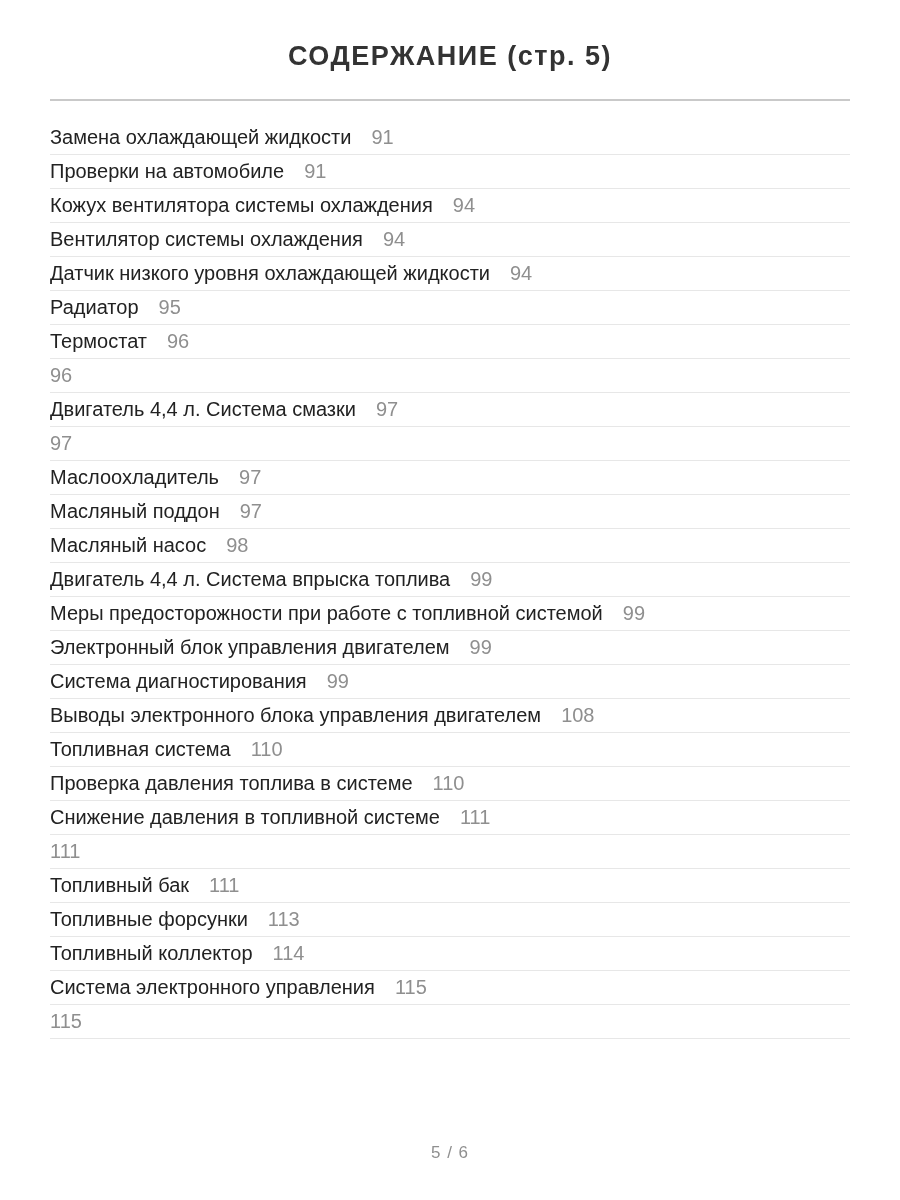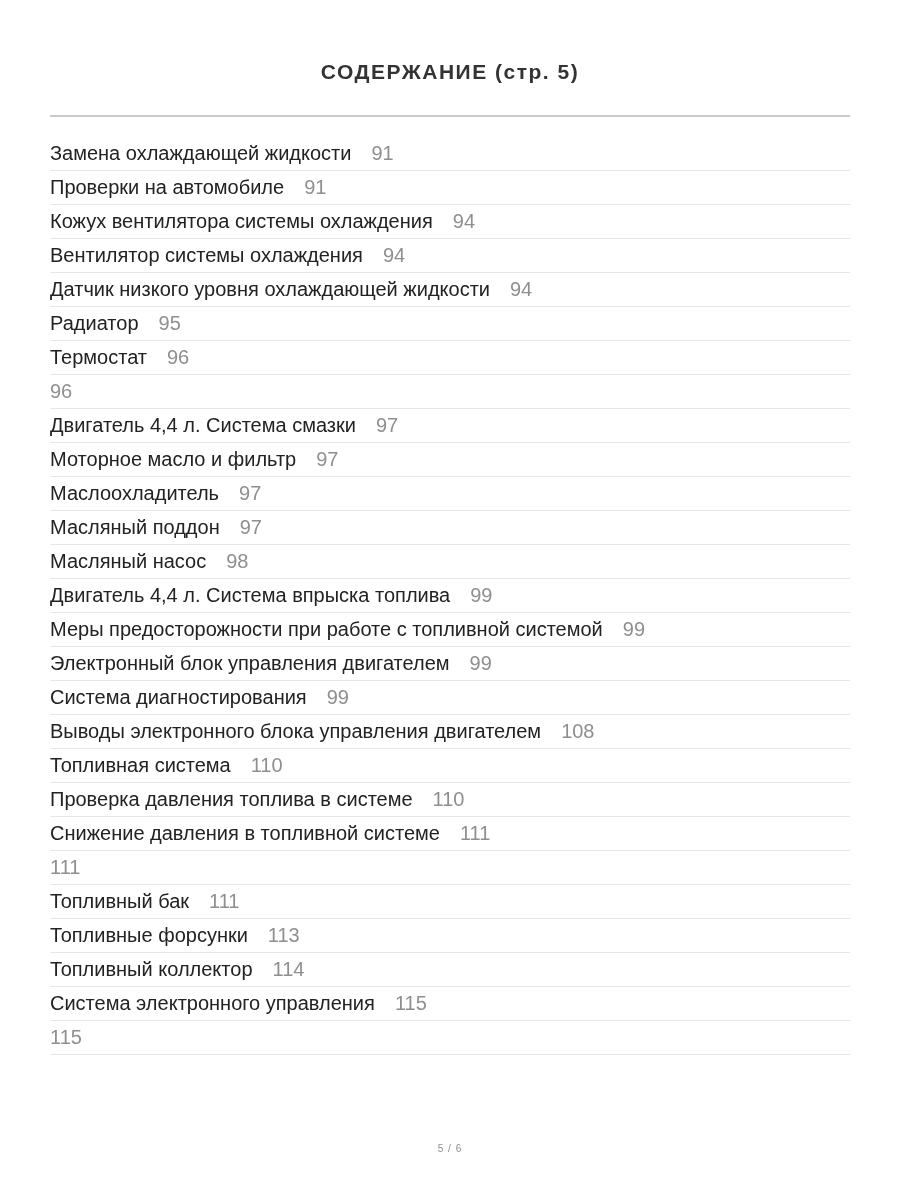--- a/index.html
+++ b/index.html
@@ -6,24 +6,24 @@
   .page {
     width: 900px;
     height: 1200px;
     position: relative;
     background: var(--bg, #ffffff);
     font-family: "Liberation Sans", sans-serif;
     box-sizing: border-box;
     overflow: hidden;
   }
   .title {
-    margin: 17px;
+    margin: 1px;
     padding-top: 40px;
     text-align: center;
-    font-size: 21px;
+    font-size: 27px;
     font-weight: 700;
     letter-spacing: 1.5px;
     color: var(--title-color, #333333);
     line-height: 30px;
   }
   .divider {
     height: 0;
     border-top: 2px solid var(--divider-color, #c9c9c9);
     margin: 28px 50px 0 50px;
   }
@@ -50,21 +50,21 @@
   .toc-row .num {
     color: var(--number-color, #8f8f8f);
     flex: none;
   }
   .footer {
     position: absolute;
     left: 0;
     right: 0;
     top: 1143px;
     text-align: center;
-    font-size: 10px;
+    font-size: 17px;
     color: var(--number-color, #9a9a9a);
     letter-spacing: 1px;
   }
 </style>
 </head>
 <body>
 
 <div class="page" style="--bg: #ffffff; --title-color: #333333; --entry-color: #222222; --number-color: #8f8f8f; --separator-color: #e7e7e7; --divider-color: #c9c9c9;">
   <h1 class="title">СОДЕРЖАНИЕ (стр. 5)</h1>
   <div class="divider"></div>
@@ -98,21 +98,20 @@
         <span class="num">96</span>
       </div>
       <div class="toc-row">
         <span class="num">96</span>
       </div>
       <div class="toc-row">
         <span class="label">Двигатель 4,4 л. Система смазки</span>
         <span class="num">97</span>
       </div>
       <div class="toc-row">
-        <span class="label">Моторное масло и фильтр</span>
         <span class="num">97</span>
       </div>
       <div class="toc-row">
         <span class="label">Маслоохладитель</span>
         <span class="num">97</span>
       </div>
       <div class="toc-row">
         <span class="label">Масляный поддон</span>
         <span class="num">97</span>
       </div>

